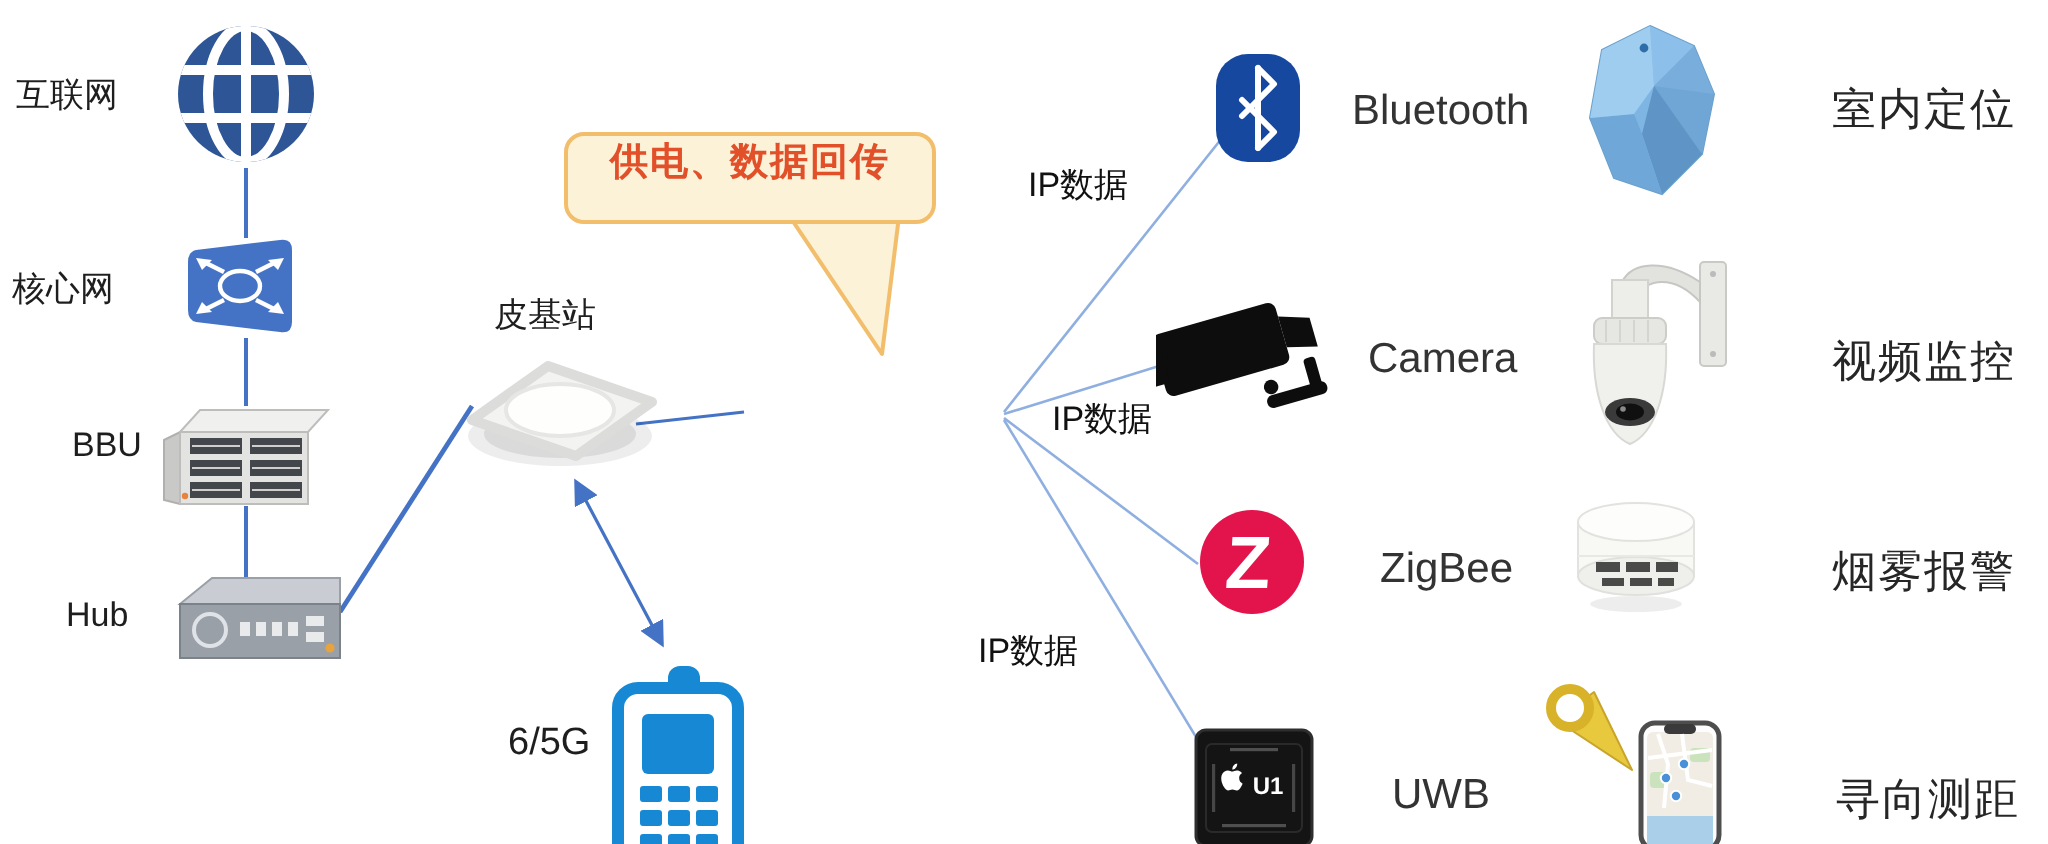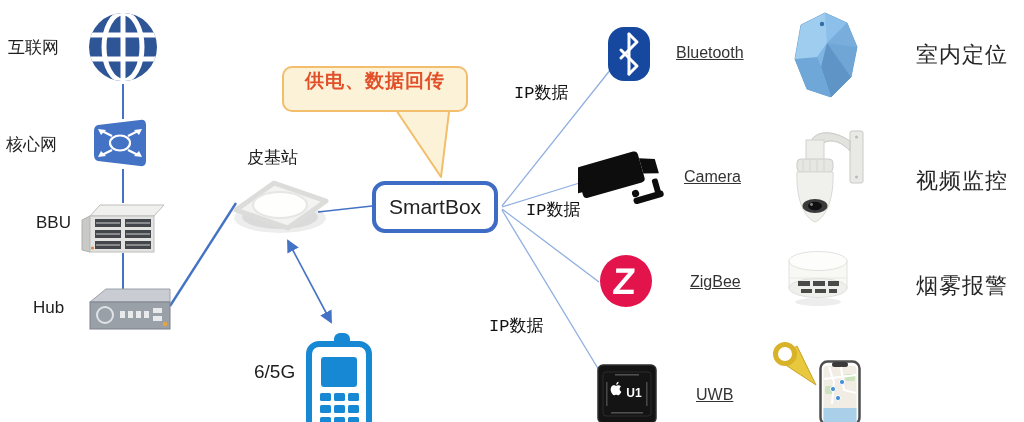--- a/index.html
+++ b/index.html
@@ -3,23 +3,23 @@
 <meta charset="utf-8">
 <style>
   html,body{margin:0;padding:0;background:#fff;}
   .canvas{
     position:relative;width:1024px;height:422px;background:#ffffff;
     overflow:hidden;font-family:"Liberation Sans","DejaVu Sans",sans-serif;
   }
   .wires{position:absolute;left:0;top:0;width:1024px;height:422px;z-index:1;}
   .layer{position:absolute;z-index:2;}
   .lbl{position:absolute;z-index:3;font-size:17px;color:#1e1e1e;white-space:nowrap;}
-  .proto-lbl{position:absolute;z-index:3;font-size:16px;color:#333;white-space:nowrap;text-decoration:underline;}
+  .proto-lbl{position:absolute;z-index:3;font-size:21px;color:#333;white-space:nowrap;}
   .app-lbl{position:absolute;z-index:3;font-size:22px;color:#262626;letter-spacing:1px;white-space:nowrap;}
-  .ip-lbl{position:absolute;z-index:3;font-size:17px;color:#111;white-space:nowrap;font-family:Liberation Mono, monospace;}
+  .ip-lbl{position:absolute;z-index:3;font-size:17px;color:#111;white-space:nowrap;}
   .smartbox{
     position:absolute;z-index:3;left:372px;top:181px;width:126px;height:52px;
     box-sizing:border-box;border:4px solid #3E6CC4;border-radius:13px;background:#fff;
     display:flex;align-items:center;justify-content:center;
     font-size:21px;color:#222;
   }
   .callout{
     position:absolute;z-index:3;left:282px;top:66px;width:186px;height:46px;
     box-sizing:border-box;border:2px solid #F2BE6B;border-radius:10px;background:#FCF2D8;
     display:flex;align-items:flex-start;justify-content:center;
@@ -141,23 +141,20 @@
   <div class="lbl" style="left:247px;top:146px">皮基站</div>
   <div class="layer" style="left:224px;top:170px">
     <svg width="112" height="74" viewBox="0 0 112 74">
       <ellipse cx="56" cy="48" rx="46" ry="15" fill="#000" opacity="0.07"></ellipse>
       <ellipse cx="56" cy="47" rx="38" ry="12" fill="#000" opacity="0.08"></ellipse>
       <path d="M12,40 L50,13 L102,31 L64,58 Z" fill="#F3F3F1" stroke="#DCDCDA" stroke-width="5" stroke-linejoin="round"></path>
       <ellipse cx="56" cy="35" rx="27" ry="13" fill="#FEFEFD" stroke="#E6E6E4" stroke-width="2"></ellipse>
     </svg>
   </div>
 
-  <div class="smartbox">
-    <span>SmartBox</span>
-  </div>
   <div class="callout">
     <span>供电、数据回传</span>
   </div>
 
   <div class="lbl" style="left:254px;top:361px;font-size:19px">6/5G</div>
   <div class="layer" style="left:304px;top:331px">
     <svg width="70" height="100" viewBox="0 0 70 100">
       <rect x="30" y="2" width="16" height="18" rx="6" fill="#1789D4"></rect>
       <rect x="5" y="13" width="60" height="90" rx="10" fill="#fff" stroke="#1789D4" stroke-width="6"></rect>
       <rect x="17" y="26" width="36" height="30" rx="3" fill="#1789D4"></rect>
@@ -305,14 +302,15 @@
         <path d="M22,7 L25,30 L37,33"></path>
       </g>
       <g fill="#4A90D9" stroke="#fff" stroke-width="1">
         <circle cx="14" cy="29" r="2.6"></circle>
           <circle cx="23" cy="22" r="2.6"></circle>
           <circle cx="19" cy="38" r="2.6"></circle>
       </g>
       <rect x="4.5" y="48" width="33" height="15" fill="#AACFE8"></rect>
     </svg>
   </div>
+  <div class="app-lbl" style="left:918px;top:385px">寻向测距</div>
 
 </div>
 
 </body></html>

